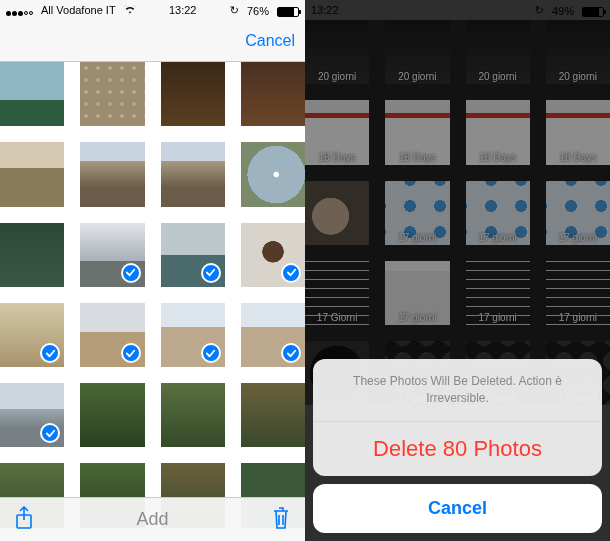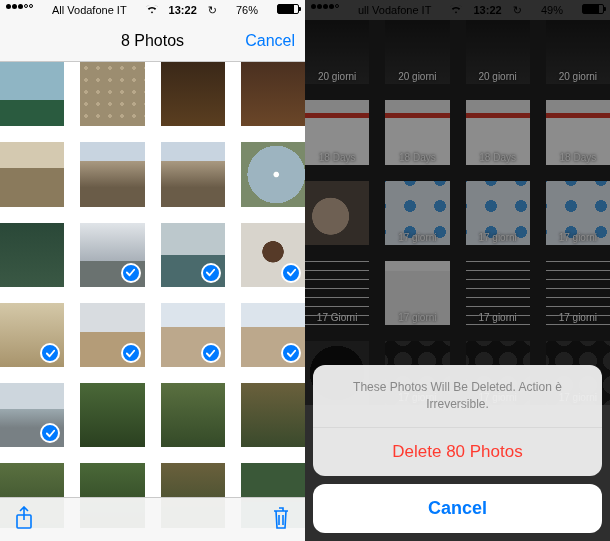--- a/index.html
+++ b/index.html
@@ -5,22 +5,22 @@
   * { margin: 0; padding: 0; box-sizing: border-box; font-family: -apple-system, "Helvetica Neue", Arial, sans-serif; }
   body { background: #333; display: flex; width: 610px; height: 541px; overflow: hidden; }
   .phone { width: 305px; height: 541px; position: relative; overflow: hidden; }
   .phone-left { background: #f7f7f7; }
   .phone-right { background: #555; }
   .dim-overlay { position: absolute; inset: 0; background: rgba(0,0,0,0.45); z-index: 5; }
 
   
   .status { display: flex; justify-content: space-between; align-items: center; height: 20px; padding: 0 6px; font-size: 11px; color: #000; }
   .phone-right .status { color: #000; position: relative; z-index: 2; }
-  .status .left, .status .right { display: flex; align-items: flex-start; gap: 19px; }
-  .status .center { font-weight: 700; }
+  .status .left, .status .right { display: flex; align-items: flex-end; gap: 8px; }
+  .status .center { font-weight: 400; }
   .sigdots { display: flex; gap: 1px; }
   .sigdots span { width: 5px; height: 5px; border-radius: 50%; background: #000; }
   .sigdots span.empty { background: none; border: 1px solid #000; width: 4px; height: 4px; }
   .battery { width: 22px; height: 10px; border: 1px solid #000; border-radius: 2px; position: relative; }
   .battery::after { content: ""; position: absolute; right: -3px; top: 2px; width: 2px; height: 4px; background: #000; border-radius: 0 1px 1px 0; }
   .battery .fill { height: 100%; background: #000; }
 
   
   .nav { height: 42px; display: flex; align-items: center; justify-content: space-between; padding: 0 10px; border-bottom: 1px solid #c9c9c9; background: #f7f7f7; }
   .nav .title { font-size: 16px; font-weight: 500; color: #000; position: absolute; left: 0; right: 0; text-align: center; pointer-events: none; }
@@ -39,21 +39,21 @@
 
   
   .toolbar { position: absolute; bottom: 0; left: 0; right: 0; height: 44px; background: rgba(247,247,247,0.95); border-top: 1px solid #c9c9c9; display: flex; align-items: center; justify-content: space-between; padding: 0 14px; }
   .toolbar .center { position: absolute; left: 0; right: 0; text-align: center; font-size: 18px; color: #8c8c8c; pointer-events: none; }
   .tbicon { color: #007aff; }
 
   
   .sheet-wrap { position: absolute; bottom: 0; left: 0; right: 0; padding: 8px; z-index: 10; }
   .sheet { background: rgba(240,240,240,0.95); border-radius: 12px; overflow: hidden; margin-bottom: 8px; margin-top: 34px; }
   .sheet .msg { font-size: 12px; color: #888; text-align: center; padding: 14px 20px; border-bottom: 1px solid #d8d8d8; line-height: 1.4; }
-  .sheet .opt { font-size: 17px; color: #ff3b30; text-align: center; padding: 14px 6px; }
+  .sheet .opt { font-size: 22px; color: #ff3b30; text-align: center; padding: 14px 6px; }
   .sheet-cancel { background: #fff; border-radius: 12px; text-align: center; padding: 14px 0; font-size: 18px; font-weight: 600; color: #007aff; }
 
   
   .t-sky1 { background: linear-gradient(#8fb5c4 60%, #2a5b3f 60%); }
   .t-pavers { background: radial-gradient(circle, #b8a88a 20%, #9c8d70 20%); background-size: 12px 12px; }
   .t-stage1 { background: linear-gradient(#3a2818, #5a3e20); }
   .t-stage2 { background: linear-gradient(#4a3020, #6a4628); }
   .t-building { background: linear-gradient(#d4c9b0 40%, #8a7a5c 40%); }
   .t-street { background: linear-gradient(#c8d4e0 30%, #a89880 30%, #6a5c48 70%); }
   .t-wheel { background: radial-gradient(circle at 55% 50%, #fff 5%, #bcc 6%, #9db4c0 7% 60%, #7a8a6a 60%); }
@@ -106,21 +106,20 @@
       <span>↻</span>
       <span>76%</span>
       <div class="battery">
           <div class="fill" style="width:80%"></div>
         </div>
     </div>
   </div>
 
   <div class="nav" style="position:relative;">
     <span></span>
-    <span class="title">8 Photos</span>
     <span class="action">Cancel</span>
   </div>
 
   <div class="grid gridpad" id="grid-left">
       <div class="cell">
         <div class="thumb t-sky1"></div>
       </div>
       <div class="cell">
         <div class="thumb t-pavers"></div>
       </div>
@@ -232,46 +231,32 @@
       </div>
     </div>
 
   <div class="toolbar">
     <span class="tbicon">
       <svg width="20" height="24" viewBox="0 0 20 24" fill="none" stroke="#007aff" stroke-width="1.6">
           <path d="M10 1 V14 M6 5 L10 1 L14 5"></path>
           <rect x="3" y="9" width="14" height="13" rx="1"></rect>
         </svg>
     </span>
+    <span class="center">Add</span>
     <span class="tbicon">
       <svg width="20" height="24" viewBox="0 0 20 24" fill="none" stroke="#007aff" stroke-width="1.6">
           <path d="M3 5 H17 M5 5 L6 22 H14 L15 5 M8 2 H12 V5 M8 9 V19 M12 9 V19"></path>
         </svg>
     </span>
   </div>
 </div>
 
 <div class="phone phone-right">
   <div style="position:relative; z-index:2;">
     <div class="status">
-      <div class="left">
-        <div class="sigdots">
-            <span></span>
-            <span></span>
-            <span></span>
-            <span></span>
-            <span class="empty"></span>
-          </div>
-        <span>ull Vodafone IT</span>
-        <span>
-          <svg width="12" height="9" viewBox="0 0 12 9">
-              <path d="M6 8.5 L7.2 7 A2 2 0 0 0 4.8 7 Z M3 5 A4.3 4.3 0 0 1 9 5 L10.2 3.6 A6.2 6.2 0 0 0 1.8 3.6 Z M0 2 A8.8 8.8 0 0 1 12 2 L11 0.9 A10.5 10.5 0 0 0 1 0.9 Z" fill="#000"></path>
-            </svg>
-        </span>
-      </div>
       <div class="center">13:22</div>
       <div class="right">
         <span>↻</span>
         <span>49%</span>
         <div class="battery">
             <div class="fill" style="width:79%"></div>
           </div>
       </div>
     </div>
     <div class="grid" id="grid-right">

